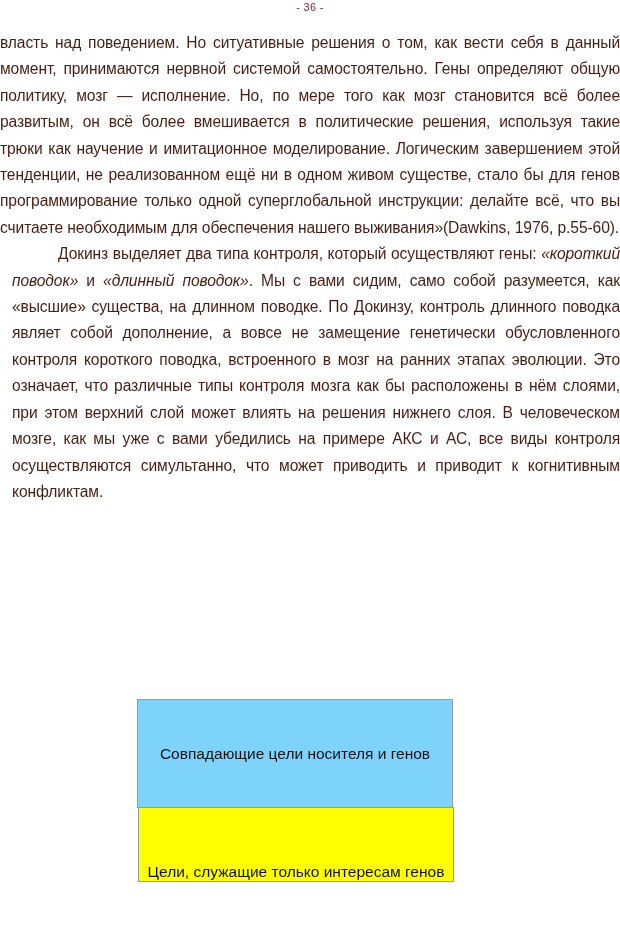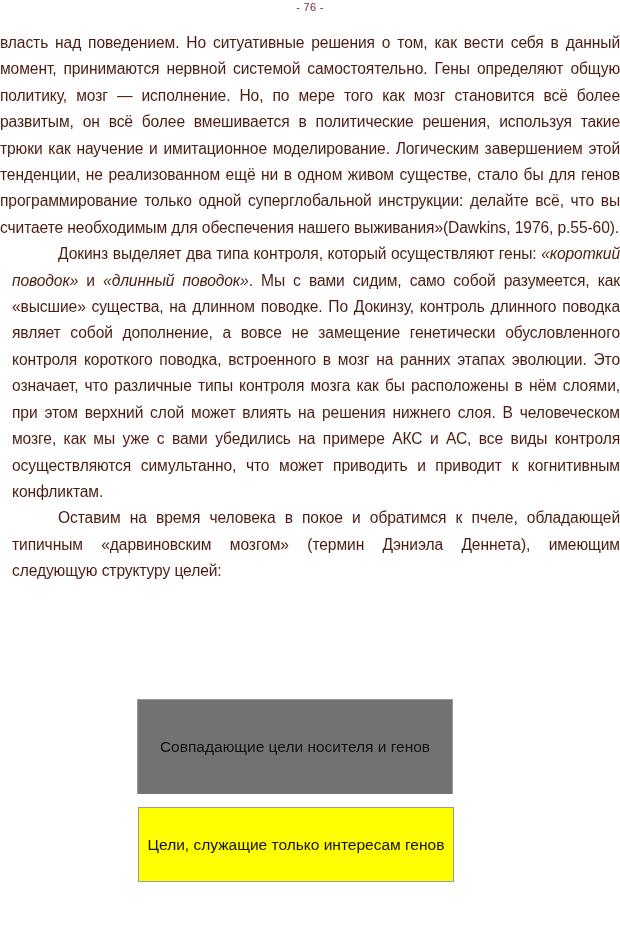--- a/index.html
+++ b/index.html
@@ -62,54 +62,54 @@
       align-items: center;
       justify-content: center;
       font-family: "Liberation Sans", sans-serif;
       font-size: 15.5px;
       color: #111111;
       box-sizing: border-box;
       border: 1px solid #9a9a9a;
     }
     .layer.top {
       top: 0;
-      height: 95px;
-      background: #737373;
+      height: 109px;
+      background: #7dd3fc;
       border-bottom: none;
     }
     .layer.bottom {
       top: 108px;
       height: 75px;
       background: #ffff00;
       left: 1px;
+      align-items: flex-end;
     }
     .footer {
       position: absolute;
       left: 0;
       top: 958px;
       font-size: 10px;
       color: #8b1a3e;
       white-space: nowrap;
       font-family: "Liberation Sans", sans-serif;
       margin-top: 6px;
     }
     .footer .gap {
       display: inline-block;
       width: 14px;
     }
   </style>
 </head>
 <body>
 
-<div class="page-number">- 76 -</div>
+<div class="page-number">- 36 -</div>
 
 <div class="body-text">
   <p class="para">власть над поведением.  Но ситуативные решения о том, как вести себя в данный момент, принимаются нервной системой самостоятельно. Гены определяют общую политику, мозг — исполнение. Но, по мере того как мозг становится всё более развитым, он всё более вмешивается в политические решения, используя такие трюки как научение и имитационное моделирование. Логическим завершением этой тенденции, не реализованном ещё ни в одном живом существе, стало бы для генов программирование только одной суперглобальной инструкции: делайте всё, что вы считаете необходимым для обеспечения нашего выживания»(Dawkins, 1976, p.55-60).</p>
   <p class="para indent"><span>Докинз выделяет два типа контроля, который осуществляют гены: </span><em>«короткий поводок»</em><span> и </span><em>«длинный поводок»</em><span>. Мы с вами сидим, само собой разумеется, как «высшие» существа, на длинном поводке. По Докинзу, контроль длинного поводка являет собой дополнение, а вовсе не замещение генетически обусловленного контроля короткого поводка, встроенного в мозг на ранних этапах эволюции. Это означает, что различные типы контроля мозга как бы расположены в нём слоями, при этом верхний слой может влиять на решения нижнего слоя. В человеческом мозге, как мы уже с вами убедились на примере АКС и АС, все виды контроля осуществляются симультанно, что может приводить и приводит к когнитивным конфликтам.</span></p>
-  <p class="para indent">Оставим на время человека в покое и обратимся к пчеле, обладающей типичным «дарвиновским мозгом» (термин Дэниэла Деннета), имеющим следующую структуру целей:</p>
 </div>
 
 <div class="diagram">
   <div class="layer top">
     <span>Совпадающие цели носителя и генов</span>
   </div>
   <div class="layer bottom">
     <span>Цели, служащие только интересам генов</span>
   </div>
 </div>

